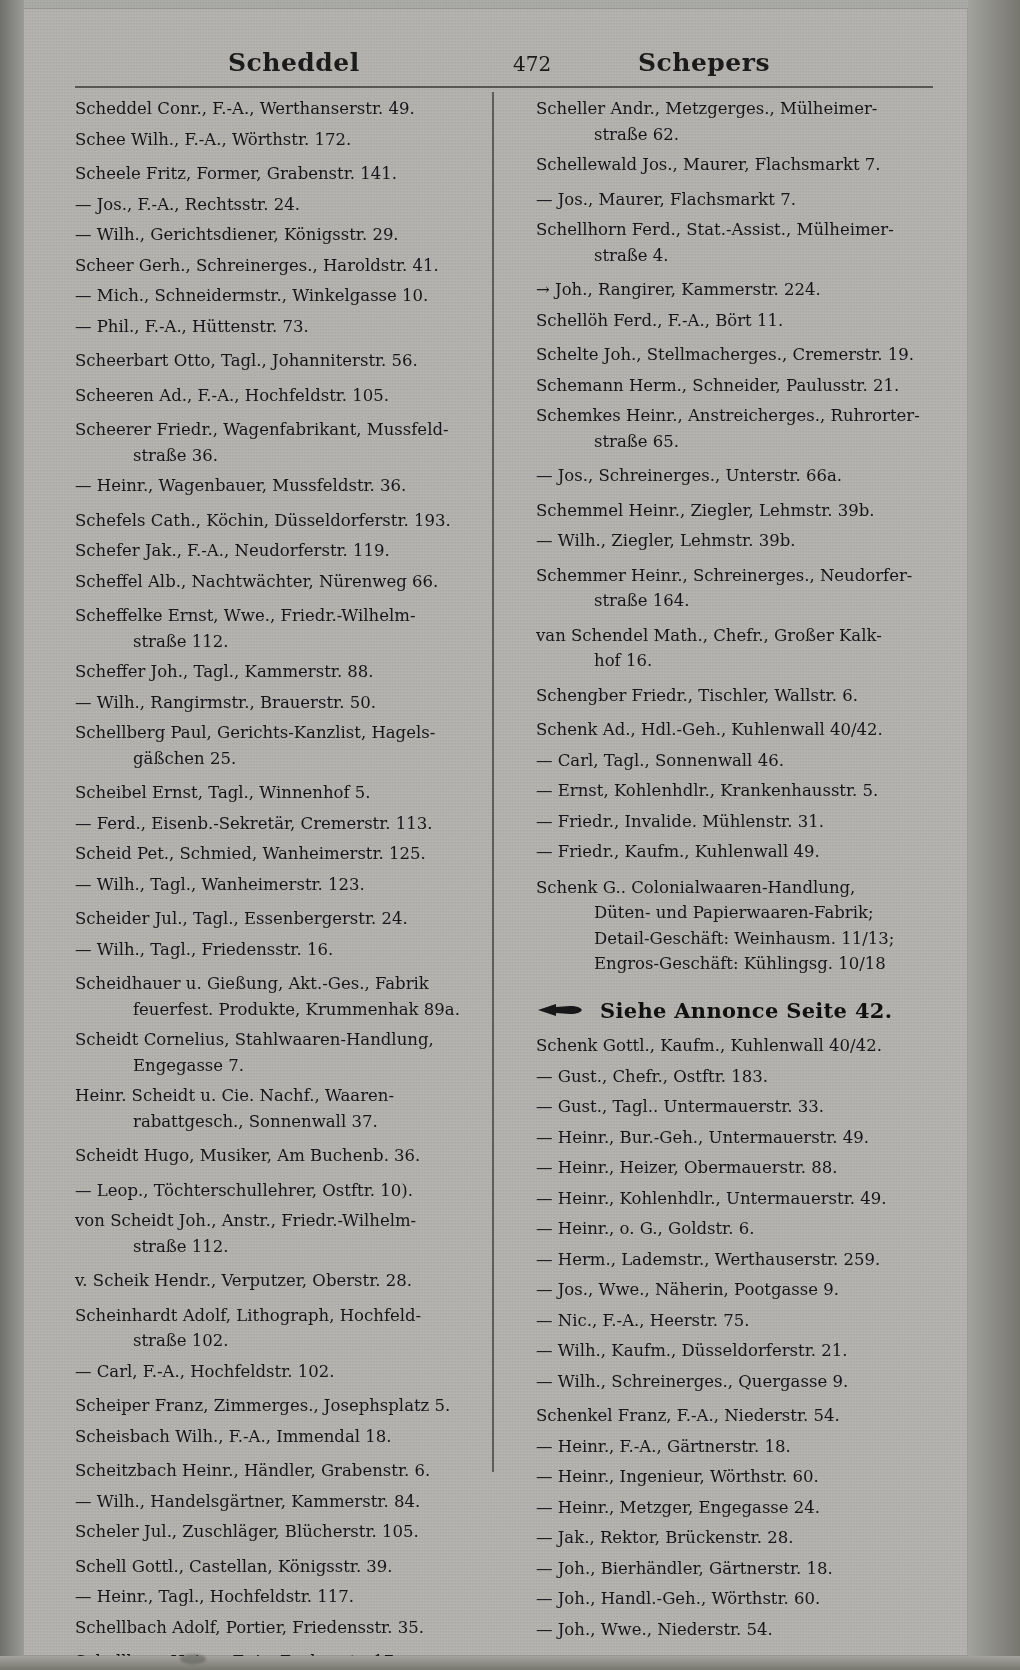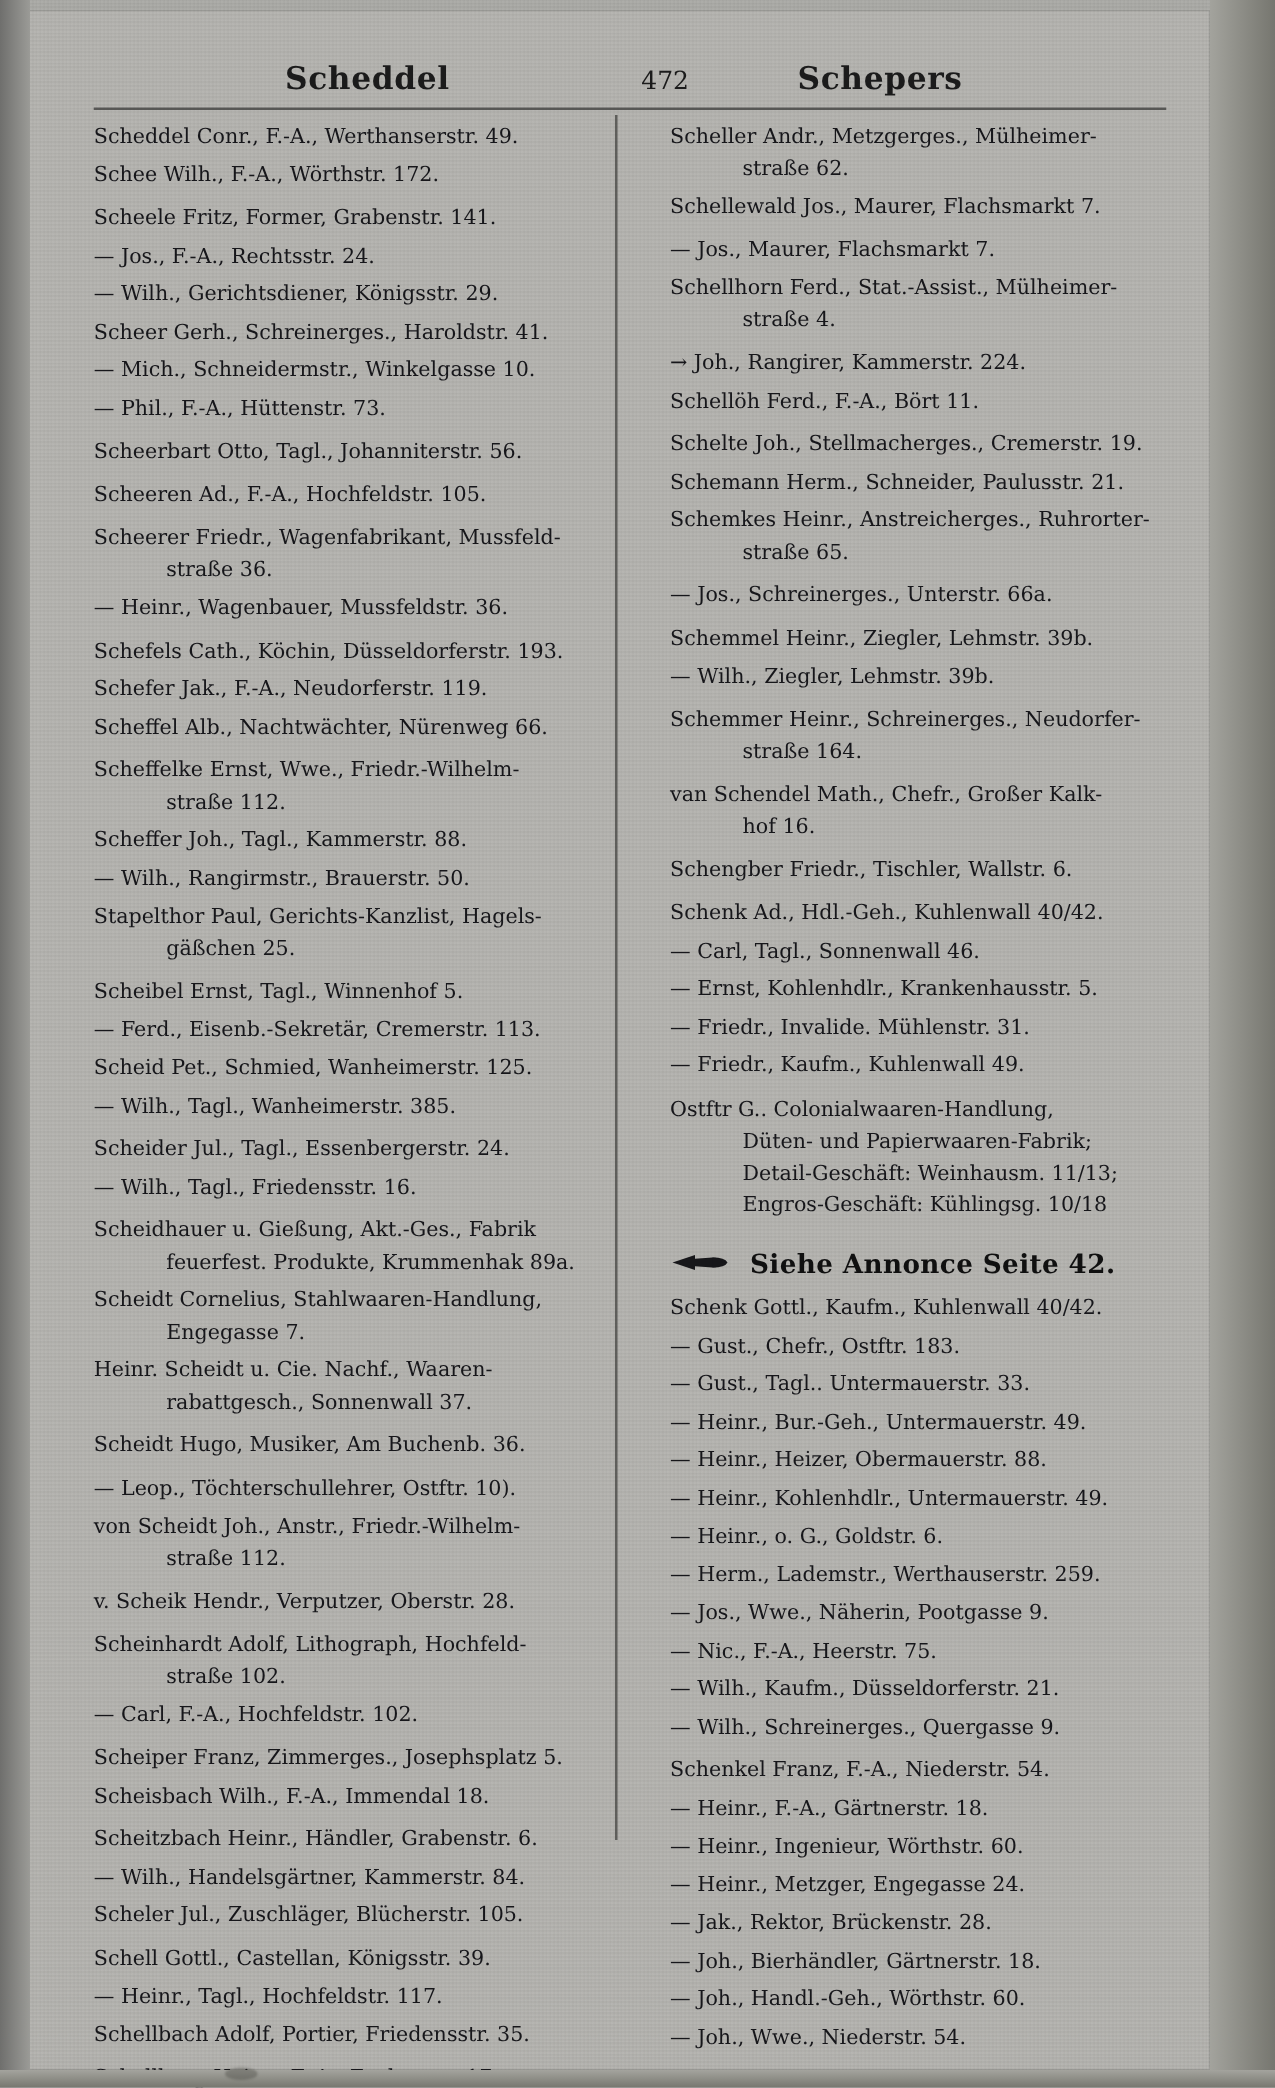--- a/index.html
+++ b/index.html
@@ -195,29 +195,29 @@
         <div class="entry"><span>Schefer Jak., F.-A., Neudorferstr. 119.</span></div>
         <div class="gap-s"></div>
         <div class="entry"><span>Scheffel Alb., Nachtwächter, Nürenweg 66.</span></div>
         <div class="gap"></div>
         <div class="entry"><span>Scheffelke Ernst, Wwe., Friedr.-Wilhelm-</span><span class="cont">straße 112.</span></div>
         <div class="gap-s"></div>
         <div class="entry"><span>Scheffer Joh., Tagl., Kammerstr. 88.</span></div>
         <div class="gap-s"></div>
         <div class="entry"><span>— Wilh., Rangirmstr., Brauerstr. 50.</span></div>
         <div class="gap-s"></div>
-        <div class="entry"><span>Stapelthor Paul, Gerichts-Kanzlist, Hagels-</span><span class="cont">gäßchen 25.</span></div>
+        <div class="entry"><span>Schellberg Paul, Gerichts-Kanzlist, Hagels-</span><span class="cont">gäßchen 25.</span></div>
         <div class="gap"></div>
         <div class="entry"><span>Scheibel Ernst, Tagl., Winnenhof 5.</span></div>
         <div class="gap-s"></div>
         <div class="entry"><span>— Ferd., Eisenb.-Sekretär, Cremerstr. 113.</span></div>
         <div class="gap-s"></div>
         <div class="entry"><span>Scheid Pet., Schmied, Wanheimerstr. 125.</span></div>
         <div class="gap-s"></div>
-        <div class="entry"><span>— Wilh., Tagl., Wanheimerstr. 385.</span></div>
+        <div class="entry"><span>— Wilh., Tagl., Wanheimerstr. 123.</span></div>
         <div class="gap"></div>
         <div class="entry"><span>Scheider Jul., Tagl., Essenbergerstr. 24.</span></div>
         <div class="gap-s"></div>
         <div class="entry"><span>— Wilh., Tagl., Friedensstr. 16.</span></div>
         <div class="gap"></div>
         <div class="entry"><span>Scheidhauer u. Gießung, Akt.-Ges., Fabrik</span><span class="cont">feuerfest. Produkte, Krummenhak 89a.</span></div>
         <div class="gap-s"></div>
         <div class="entry"><span>Scheidt Cornelius, Stahlwaaren-Handlung,</span><span class="cont">Engegasse 7.</span></div>
         <div class="gap-s"></div>
         <div class="entry"><span>Heinr. Scheidt u. Cie. Nachf., Waaren-</span><span class="cont">rabattgesch., Sonnenwall 37.</span></div>
@@ -287,21 +287,21 @@
         <div class="gap-s"></div>
         <div class="entry"><span>— Carl, Tagl., Sonnenwall 46.</span></div>
         <div class="gap-s"></div>
         <div class="entry"><span>— Ernst, Kohlenhdlr., Krankenhausstr. 5.</span></div>
         <div class="gap-s"></div>
         <div class="entry"><span>— Friedr., Invalide. Mühlenstr. 31.</span></div>
         <div class="gap-s"></div>
         <div class="entry"><span>— Friedr., Kaufm., Kuhlenwall 49.</span></div>
         <div class="gap-s"></div>
         <div class="gap-s"></div>
-        <div class="entry"><span>Ostftr G.. Colonialwaaren-Handlung,</span><span class="cont">Düten- und Papierwaaren-Fabrik;</span><span class="cont">Detail-Geschäft: Weinhausm. 11/13;</span><span class="cont">Engros-Geschäft: Kühlingsg. 10/18</span></div>
+        <div class="entry"><span>Schenk G.. Colonialwaaren-Handlung,</span><span class="cont">Düten- und Papierwaaren-Fabrik;</span><span class="cont">Detail-Geschäft: Weinhausm. 11/13;</span><span class="cont">Engros-Geschäft: Kühlingsg. 10/18</span></div>
         <div class="gap-s"></div>
         <div class="ann">
           <span class="hand">
             <svg width="52" height="18" viewBox="0 0 52 18">
               <path d="M2 9 L20 3 L20 6 L34 5 Q44 5 46 9 Q44 13 34 13 L20 12 L20 15 Z" fill="#17171a"></path>
               <path d="M34 5 q6 0 8 4 q-2 4 -8 4" fill="#17171a"></path>
             </svg>
           </span>
           <span>Siehe Annonce Seite 42.</span>
         </div>

